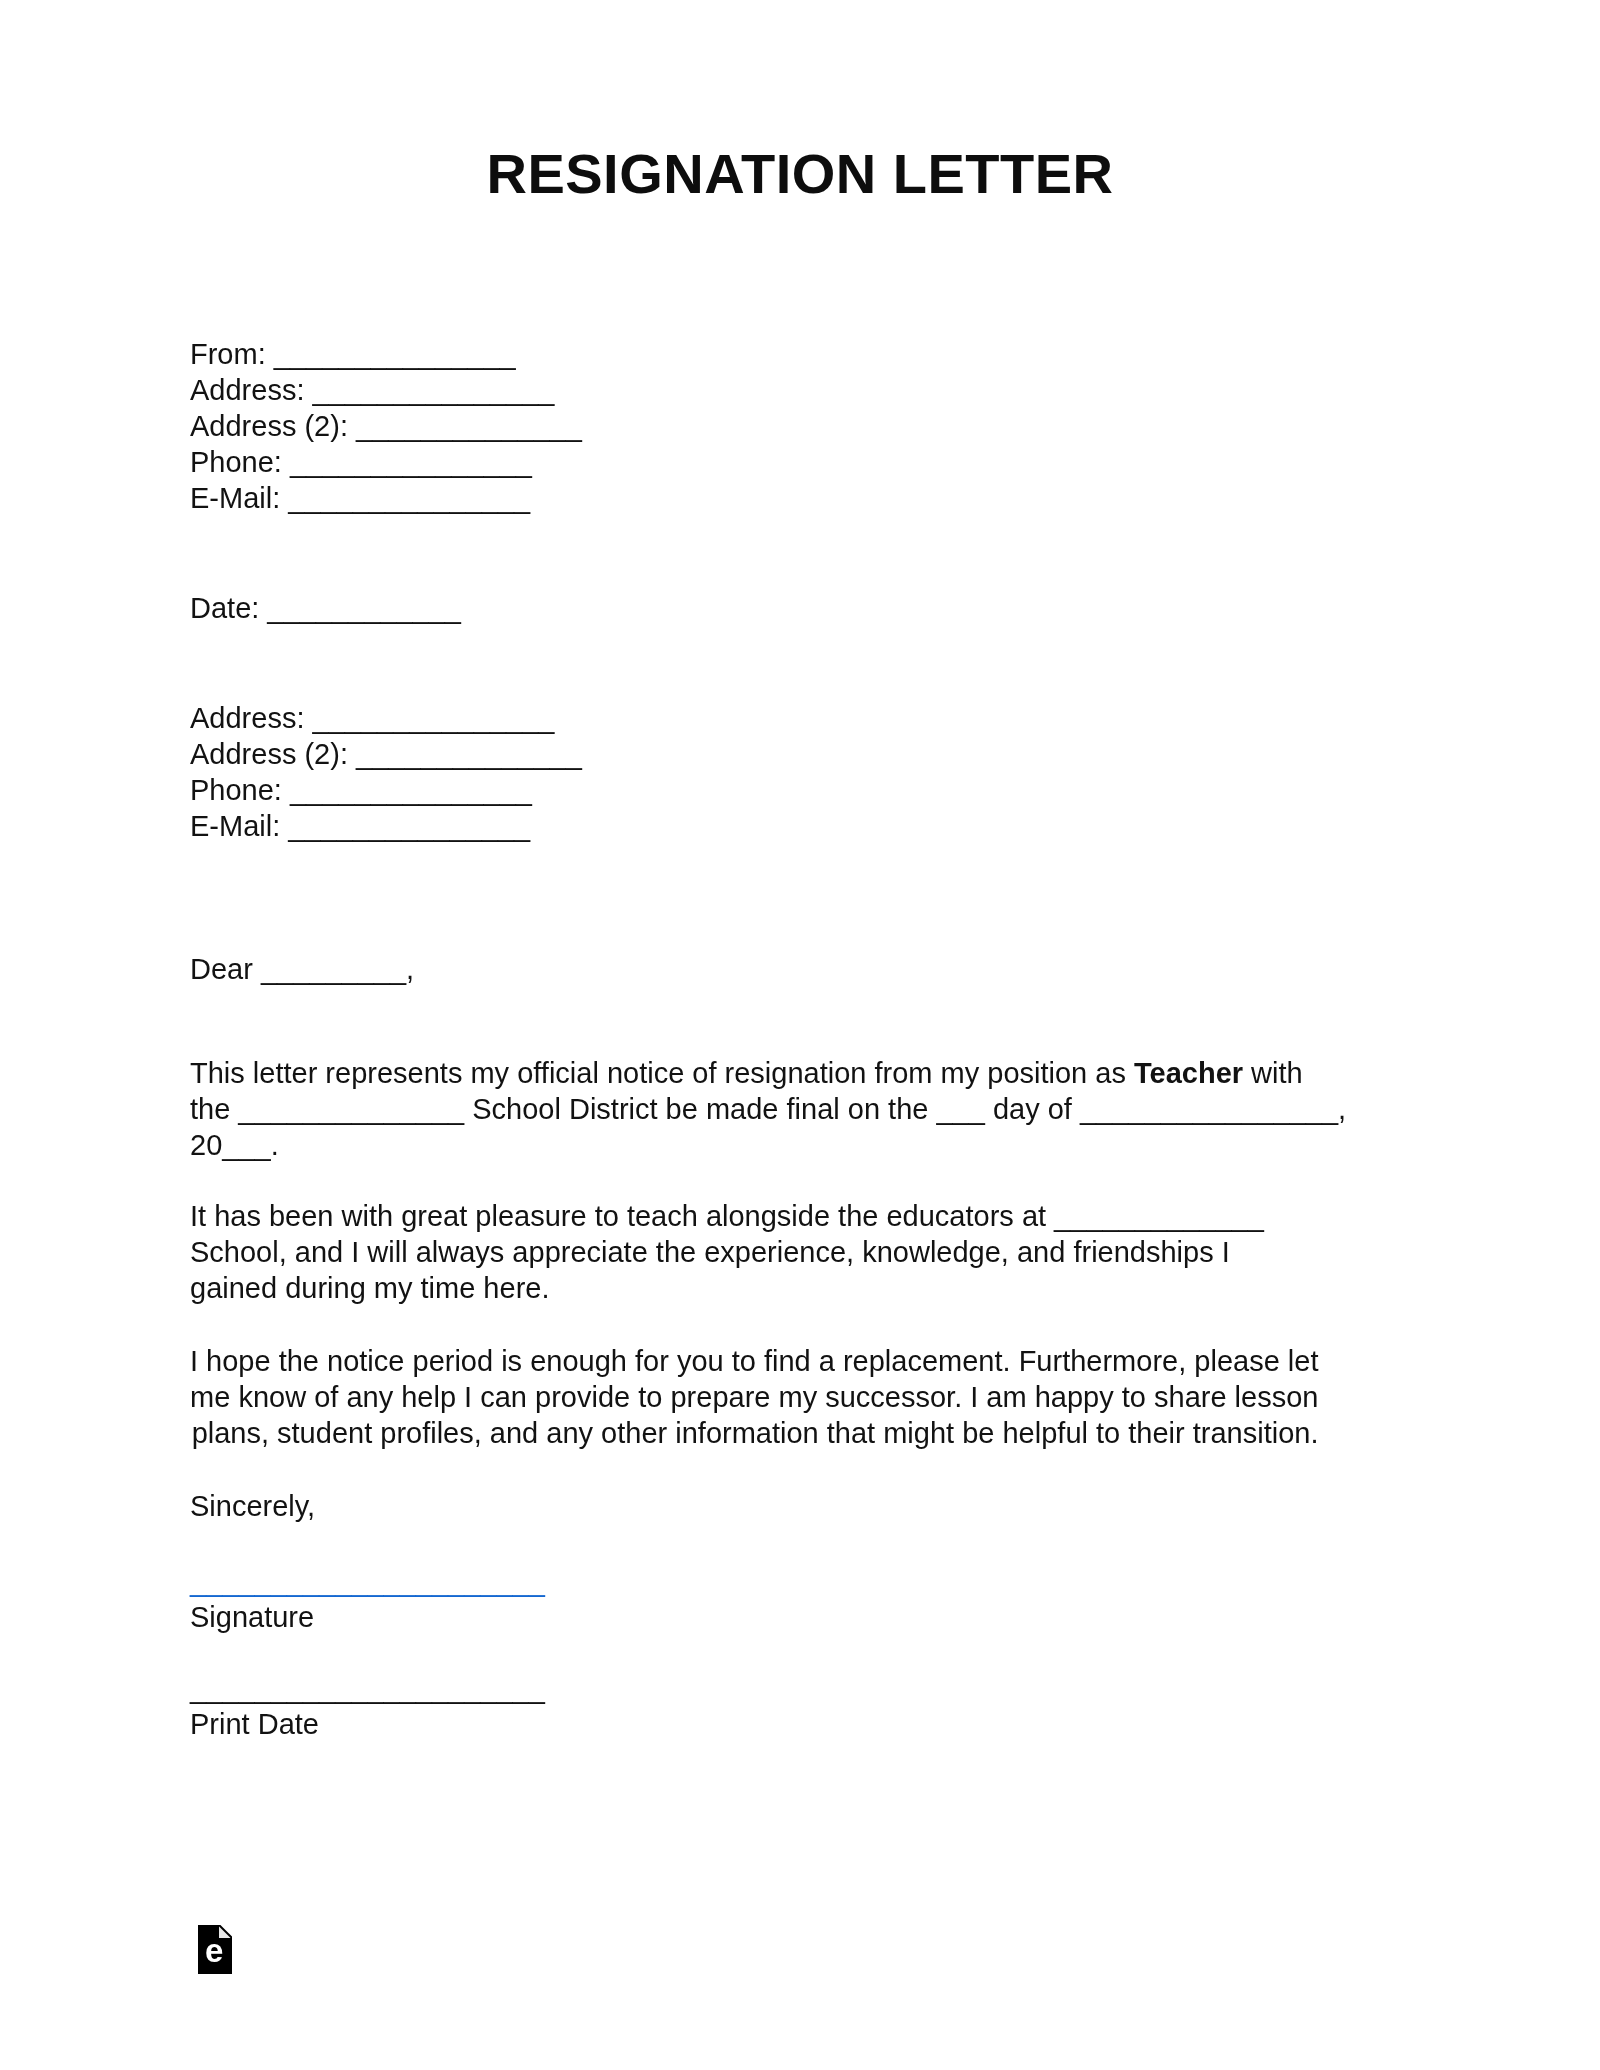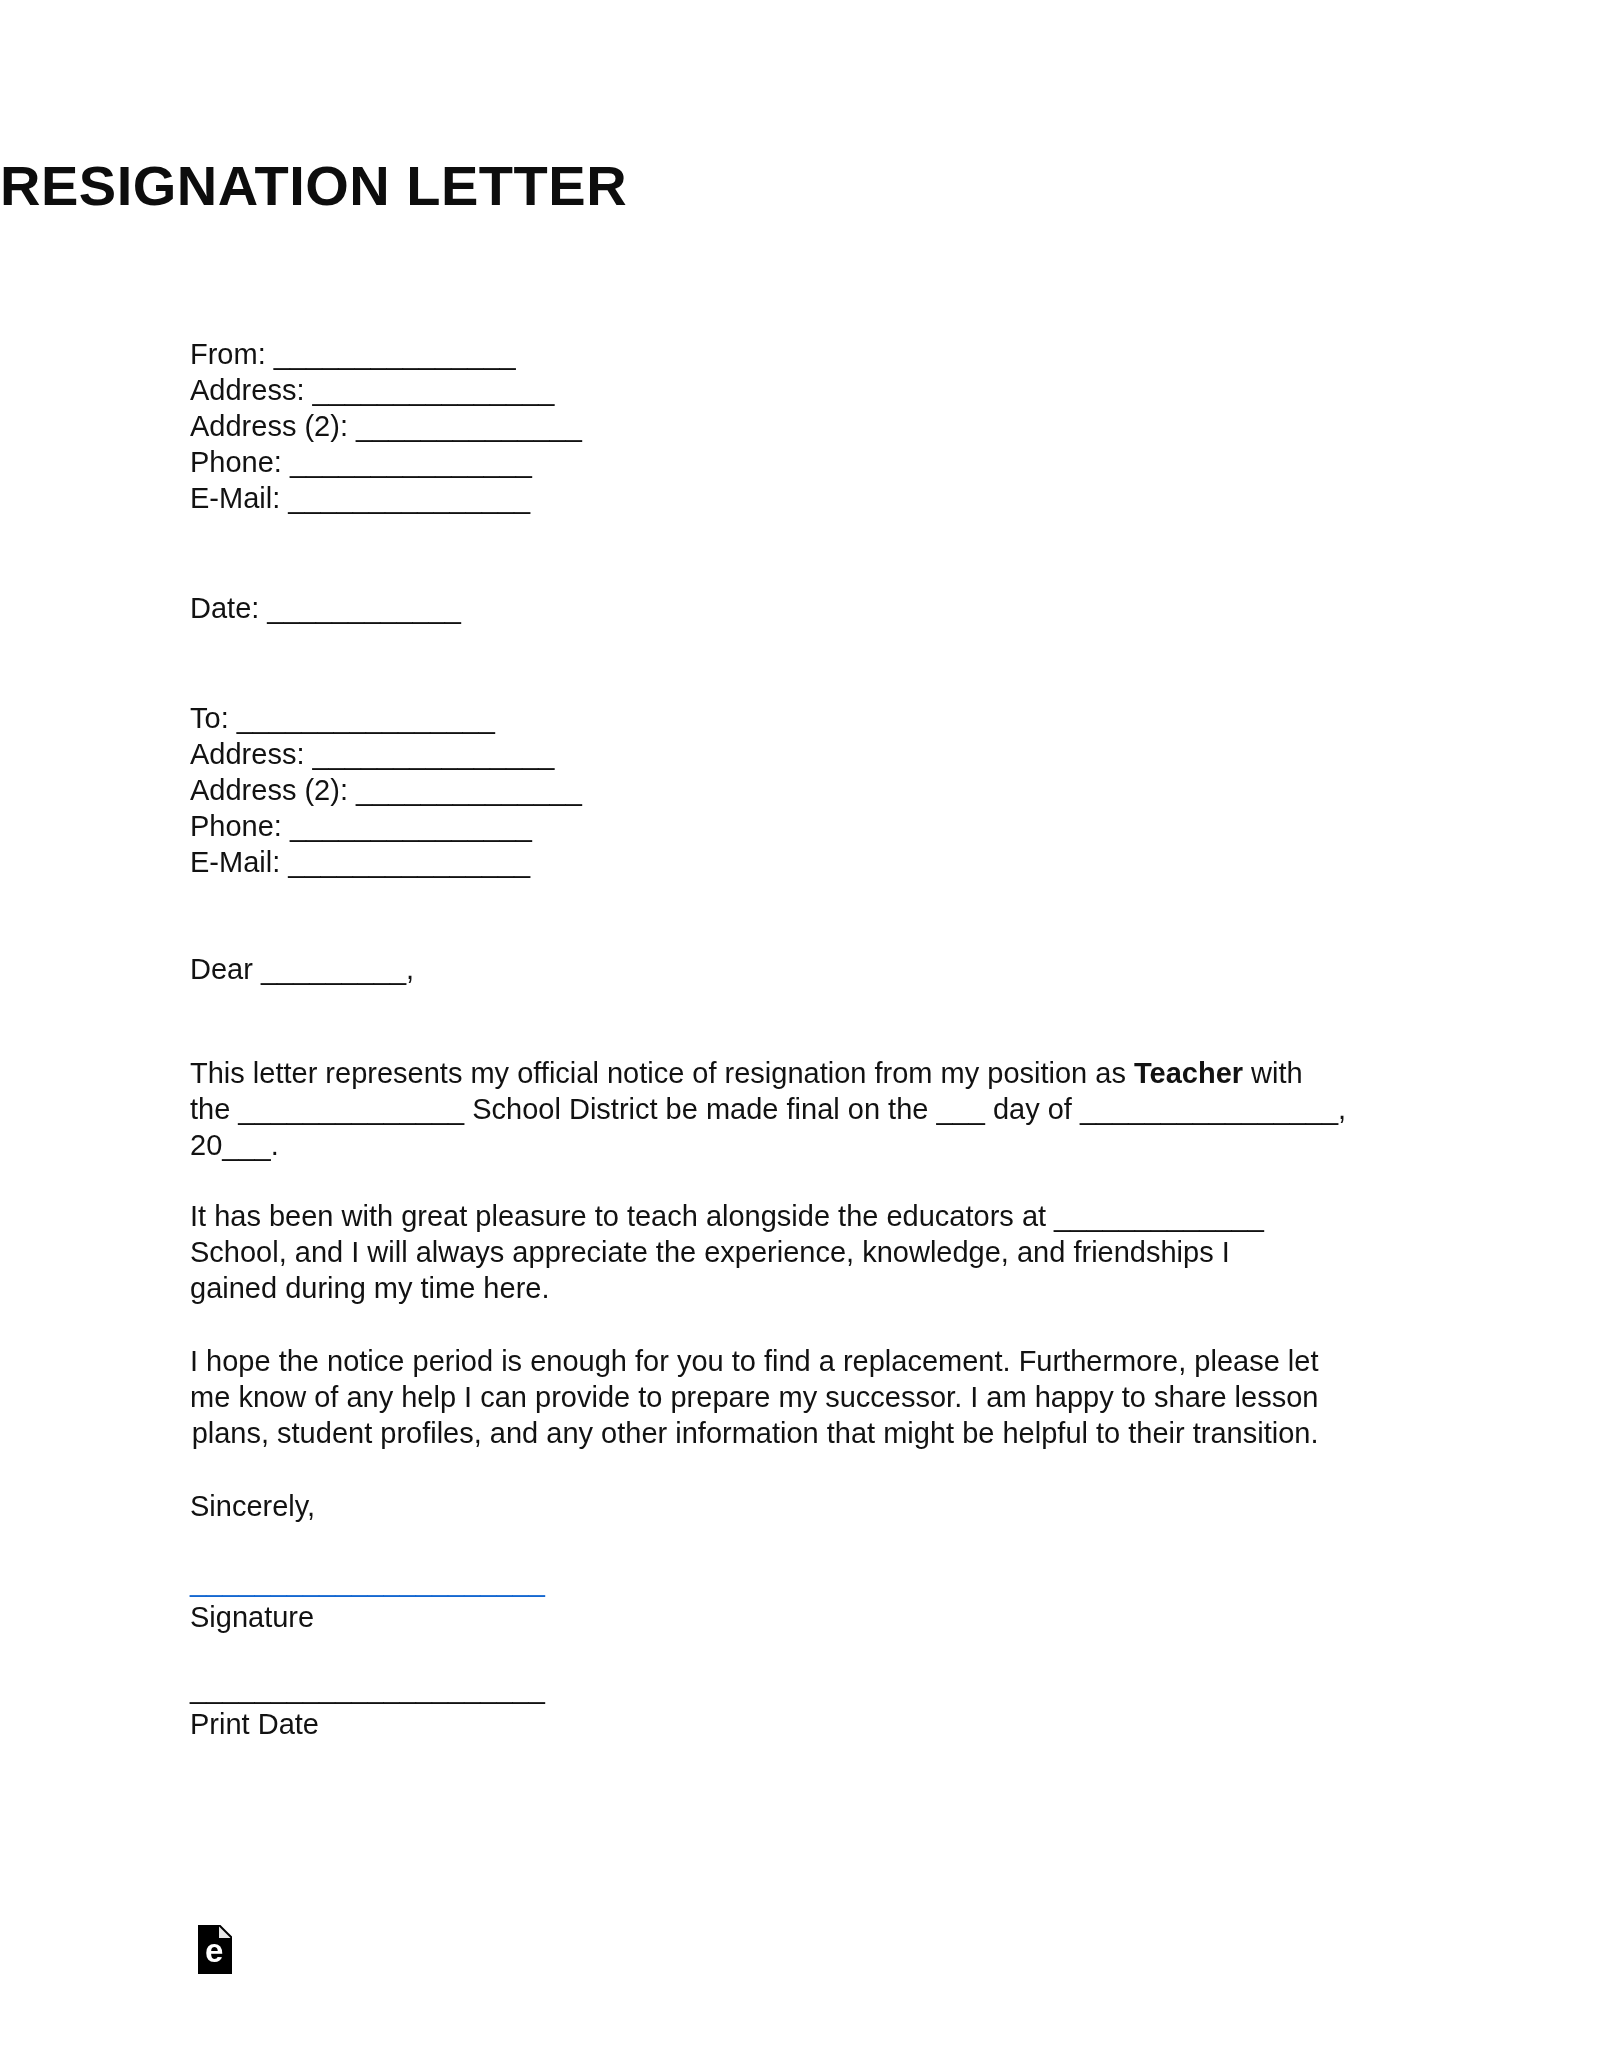--- a/index.html
+++ b/index.html
@@ -13,24 +13,24 @@
     height: 2070px;
     background: #ffffff;
     font-family: "Liberation Sans", "DejaVu Sans", sans-serif;
     font-size: 29px;
     line-height: 36px;
     color: #121212;
     overflow: hidden;
   }
   .abs { position: absolute; }
   .title {
-    top: 156px;
+    top: 144px;
     left: 0;
     width: 100%;
-    text-align: left;
+    text-align: center;
     font-size: 56px;
     line-height: 60px;
     font-weight: bold;
     letter-spacing: 0.5px;
     color: #0d0d0d;
   }
   .block span.line { display: block; white-space: pre; }
   .para span.line { display: block; white-space: pre; }
   .bold { font-weight: bold; }
   .sig-line { display: block; white-space: pre; }
@@ -48,21 +48,20 @@
     <span class="line">From: _______________</span>
     <span class="line">Address: _______________</span>
     <span class="line">Address (2): ______________</span>
     <span class="line">Phone: _______________</span>
     <span class="line">E-Mail: _______________</span>
   </div>
 
   <div class="abs" style="left:190px; top:590px; white-space:pre;">Date: ____________</div>
 
   <div class="abs block" style="left:190px; top:700px;">
-    <span class="line">To: ________________</span>
     <span class="line">Address: _______________</span>
     <span class="line">Address (2): ______________</span>
     <span class="line">Phone: _______________</span>
     <span class="line">E-Mail: _______________</span>
   </div>
 
   <div class="abs" style="left:190px; top:951px; white-space:pre;">Dear _________,</div>
 
   <div class="abs para" style="left:190px; top:1055px;">
     <span class="line"><span>This letter represents my official notice of resignation from my position as </span><span class="bold">Teacher</span><span> with</span></span>

